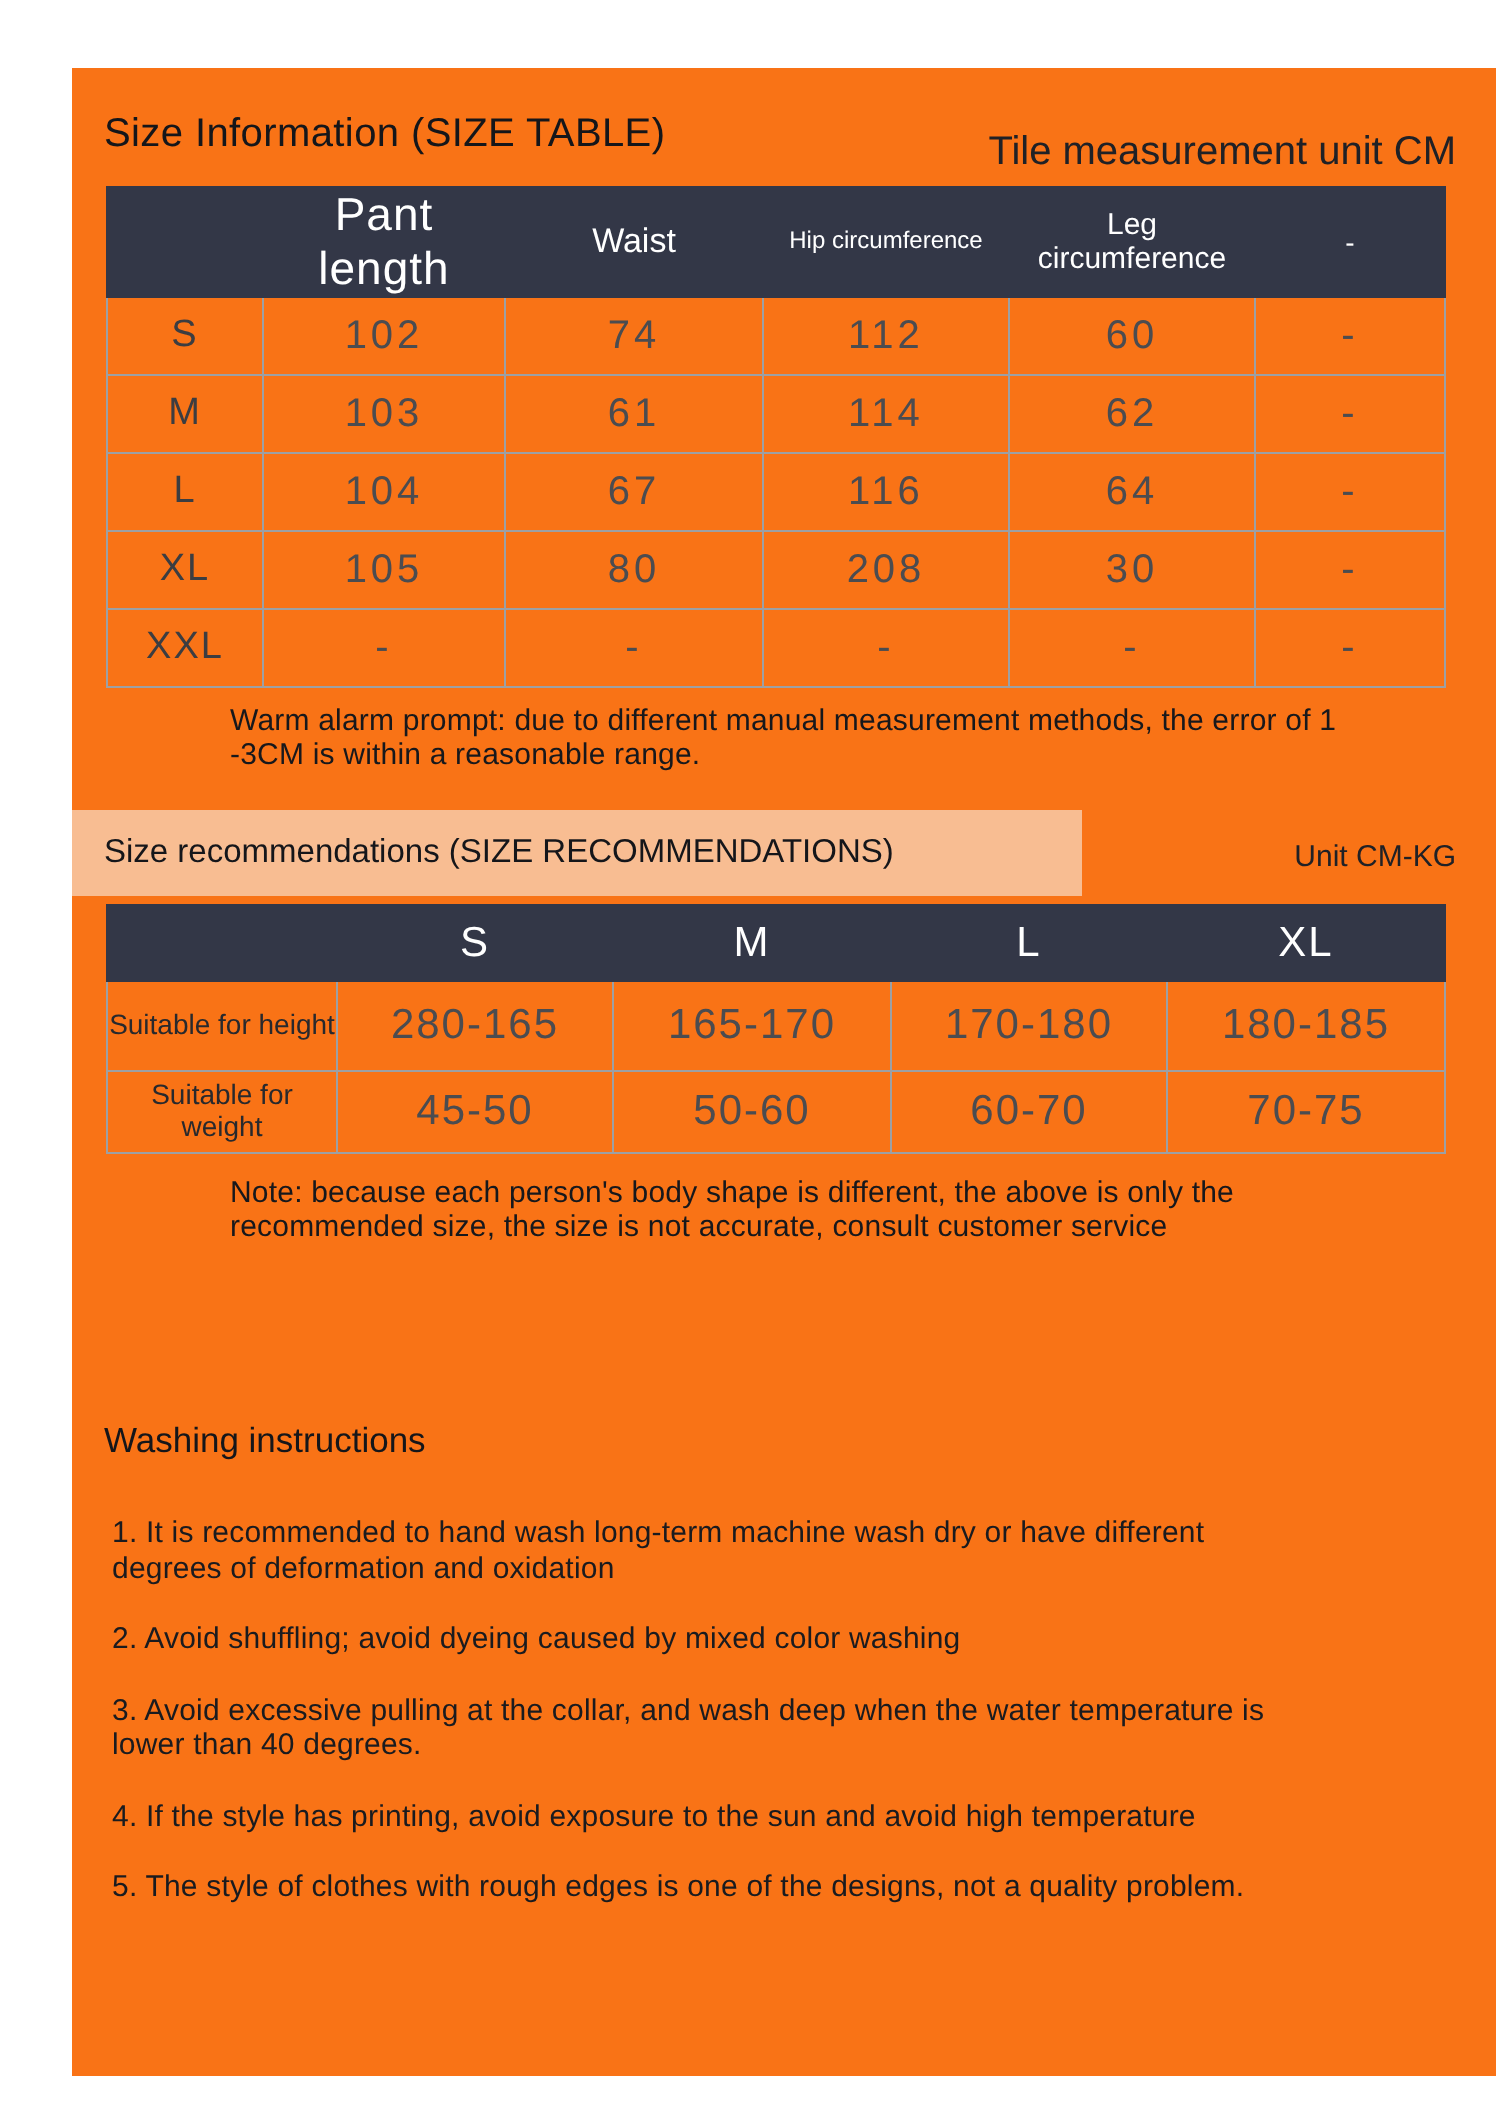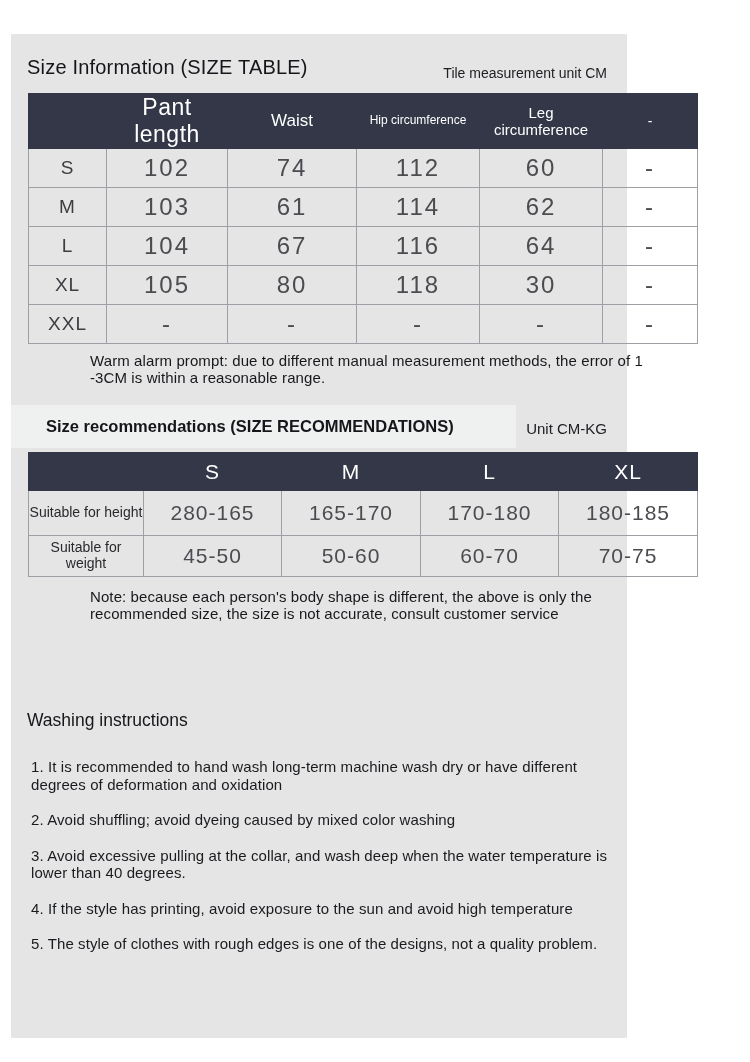--- a/index.html
+++ b/index.html
@@ -2,65 +2,65 @@
 <html><head>
 <meta charset="utf-8">
 <style>
   html,body{margin:0;padding:0;}
   body{
     width:750px;height:1062px;background:#ffffff;position:relative;
     font-family:"Liberation Sans", sans-serif;color:#17181c;
     -webkit-font-smoothing:antialiased;overflow:hidden;
   }
   .panel{
-    position:absolute;left:11px;top:34px;width:616px;height:1004px;
-    background:#e5e5e5;
+    position:absolute;left:36px;top:34px;width:712px;height:1004px;
+    background:#f97316;
   }
   .h1{
     position:absolute;left:16px;top:22px;font-size:20px;font-weight:500;
     color:#15161a;letter-spacing:.2px;
   }
   .unit-note{
-    position:absolute;right:20px;font-size:14px;color:#202126;
+    position:absolute;right:20px;font-size:20px;color:#202126;
   }
   .unit1{top:31px;}
   .unit2{top:386px;font-size:15px;}
   table{border-collapse:collapse;table-layout:fixed;border-radius:28px;}
   .tbl{position:absolute;left:17px;width:669px;}
   .tbl1{top:59px;}
   .tbl2{top:418px;}
   .tbl th,.tbl td{border:1px solid #9da0a4;padding:0;text-align:center;vertical-align:middle;}
   .tbl thead th{background:#333747;color:#ffffff;border-color:#333747;font-weight:400;}
   .tbl1 thead tr{height:40px;}
   .tbl1 tbody tr{height:39px;}
   .th-pant{font-size:23px;letter-spacing:.5px;}
   .th-waist{font-size:17px;}
   .th-hip{font-size:12px;line-height:1.15;text-align:left;padding-left:8px;}
   .th-leg{font-size:15px;}
   .th-dash{font-size:14px;}
   .size-cell{font-size:19px;color:#3c3d41;letter-spacing:1px;}
-  .val-cell{font-size:24px;color:#4b4c50;letter-spacing:2px;}
+  .val-cell{font-size:20px;color:#4b4c50;letter-spacing:2px;}
   .tbl2 thead tr{height:38px;}
   .tbl2 thead th{font-size:21px;letter-spacing:1px;}
   .tbl2 .row1{height:45px;}
   .tbl2 .row2{height:41px;}
   .label-cell{font-size:14px;color:#28292d;text-align:left;padding:2px 4px;line-height:1.12;margin-left:29px;}
   .tbl2 .val-cell{font-size:21px;letter-spacing:1px;}
   .note-text{
     position:absolute;left:79px;width:584px;font-size:15px;line-height:1.14;
     color:#17181c;letter-spacing:.1px;
   }
   .warm{top:318px;}
   .note2{top:554px;}
   .hl-box{
     position:absolute;left:0;top:371px;width:505px;height:43px;
     background:rgba(248,249,250,0.55);
   }
   .h2{
-    position:absolute;left:16px;top:383px;font-size:16.5px;font-weight:700;color:#15161a;margin-left:19px;
+    position:absolute;left:16px;top:383px;font-size:16.5px;font-weight:400;color:#15161a;
   }
   .wash-title{
     position:absolute;left:16px;top:676px;font-size:17.5px;font-weight:500;color:#15161a;
   }
   .wash-list{
     position:absolute;left:20px;top:724px;width:586px;
   }
   .wash-item{
     font-size:15px;line-height:17.5px;color:#1a1b1f;margin:0 0 18px 0;letter-spacing:.1px;
   }
@@ -114,21 +114,21 @@
         <td class="val-cell">104</td>
         <td class="val-cell">67</td>
         <td class="val-cell">116</td>
         <td class="val-cell">64</td>
         <td class="val-cell">-</td>
       </tr>
       <tr>
         <td class="size-cell">XL</td>
         <td class="val-cell">105</td>
         <td class="val-cell">80</td>
-        <td class="val-cell">118</td>
+        <td class="val-cell">208</td>
         <td class="val-cell">30</td>
         <td class="val-cell">-</td>
       </tr>
       <tr>
         <td class="size-cell">XXL</td>
         <td class="val-cell">-</td>
         <td class="val-cell">-</td>
         <td class="val-cell">-</td>
         <td class="val-cell">-</td>
         <td class="val-cell">-</td>

